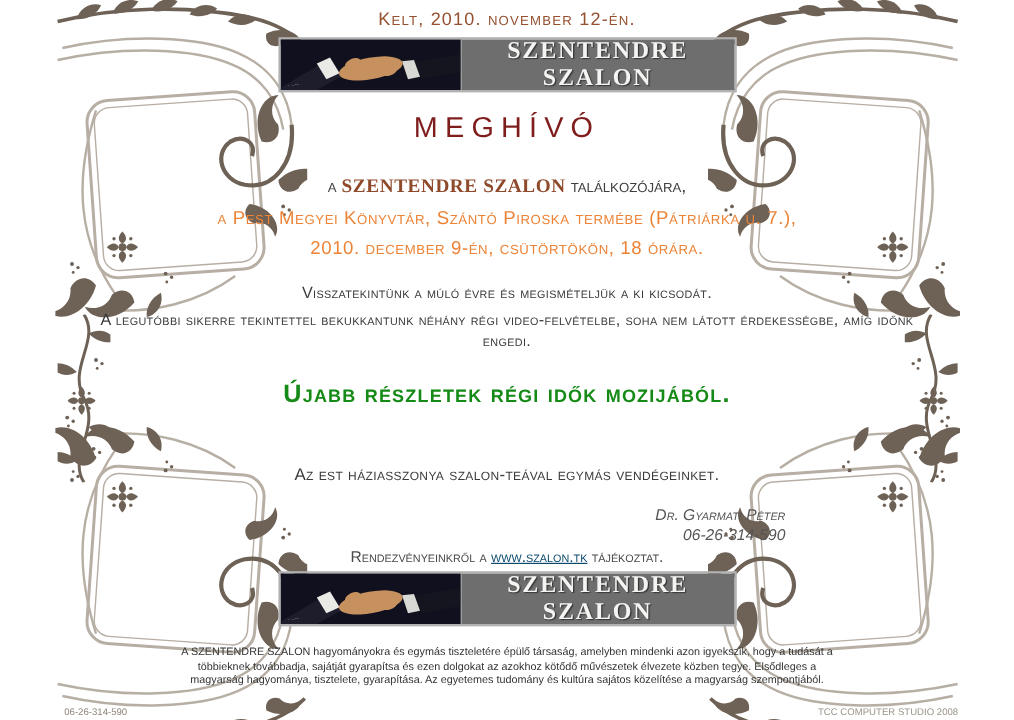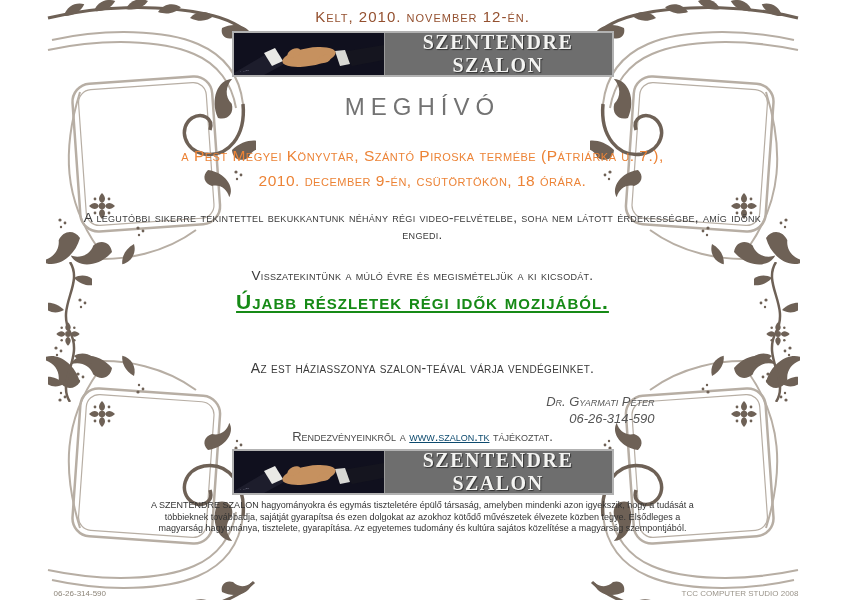--- a/index.html
+++ b/index.html
@@ -21,42 +21,42 @@
 
   .date-line{font-size:15px;color:#94502f;letter-spacing:1px;margin:0 0 6px 0;}
 
   .banner{width:378px;height:42px;margin:0 auto;display:flex;border:2px solid #b2b2b2;box-sizing:content-box;}
   .banner-photo{width:150px;height:42px;flex:0 0 auto;overflow:hidden;background:#10101e;}
   .banner-label{flex:1;background:#6e6e6e;display:flex;align-items:center;justify-content:center;border-left:1px solid #9a9a9a;}
   .banner-label span{font-family:"Liberation Serif",serif;font-weight:bold;font-size:20px;letter-spacing:1.5px;color:#f4f4f2;text-shadow:1px 1px 1px rgba(0,0,0,.55);}
   .banner.top{margin-bottom:16px;}
   .banner.bottom{margin-top:4px;}
 
-  .title{font-size:24px;color:#737373;letter-spacing:6px;margin:0 0 26px 0;font-weight:normal;}
+  .title{font-size:24px;color:#7f1d1d;letter-spacing:6px;margin:0 0 26px 0;font-weight:normal;}
 
   .line1{font-size:15px;color:#3f3f3f;margin:0 0 9px 0;}
   .line1 .brand{font-family:"Liberation Serif",serif;font-weight:bold;color:#8f4a2c;font-size:16px;font-variant:normal;letter-spacing:.5px;}
 
   .venue,.datetime{font-size:15.5px;color:#ec8336;letter-spacing:.5px;margin:0 0 7px 0;}
   .datetime{margin-bottom:19px;}
 
   .para{font-size:13.5px;color:#3a3a3a;letter-spacing:.3px;margin:0 0 7px 0;}
   .para.wide{max-width:700px;margin-left:auto;margin-right:auto;margin-bottom:25px;line-height:17px;}
 
   .green1{font-size:20px;font-weight:bold;color:#168a16;letter-spacing:1px;margin:0 0 13px 0;}
-  .green2{font-size:21px;font-weight:bold;color:#168a16;letter-spacing:1px;margin:0 0 46px 0;text-decoration:underline;}
+  .green2{font-size:21px;font-weight:bold;color:#168a16;letter-spacing:1px;margin:0 0 46px 0;}
 
   .hostess{font-size:14px;color:#3a3a3a;letter-spacing:.3px;margin:0 0 17px 0;}
 
   .signature{text-align:right;margin:0 145px 0 0;font-style:italic;font-size:13px;color:#555;line-height:17px;}
 
   .info-line{font-size:13px;color:#4a4a4a;margin:2px 0 5px 0;}
   .info-line a{color:#0c4a6e;text-decoration:underline;}
 
-  .about{max-width:555px;margin:5px auto 0 auto;font-size:9px;line-height:11.5px;color:#333;font-variant:normal;}
+  .about{max-width:555px;margin:16px auto 0 auto;font-size:9px;line-height:11.5px;color:#333;font-variant:normal;}
 
   .tiny{position:absolute;bottom:2px;font-size:8px;color:#9a948a;z-index:1;}
   .tiny.left{left:8px;color:#8d8579;}
   .tiny.right{right:1px;}
 </style>
 </head>
 <body>
 
 <div id="page">
 
@@ -166,30 +166,31 @@
             <use href="#handshake"></use>
           </svg>
       </div>
       <div class="banner-label">
         <span>SZENTENDRE SZALON</span>
       </div>
     </div>
 
     <h1 class="title">MEGHÍVÓ</h1>
 
+    <p class="line1 sc"><span>a </span><span class="brand">SZENTENDRE SZALON</span><span> találkozójára,</span></p>
 
     <p class="venue sc">a Pest Megyei Könyvtár, Szántó Piroska termébe (Pátriárka u. 7.),</p>
     <p class="datetime sc">2010. december 9-én, csütörtökön, 18 órára.</p>
 
+    <p class="para sc">Visszatekintünk a múló évre és megismételjük a ki kicsodát.</p>
     <p class="para wide sc">A legutóbbi sikerre tekintettel bekukkantunk néhány régi video-felvételbe, soha nem látott érdekességbe, amíg időnk engedi.</p>
-    <p class="para sc">Visszatekintünk a múló évre és megismételjük a ki kicsodát.</p>
 
     <p class="green2 sc">Újabb részletek régi idők mozijából.</p>
 
-    <p class="hostess sc">Az est háziasszonya szalon-teával várja vendégeinket.</p>
+    <p class="hostess sc">Az est háziasszonya szalon-teával egymás vendégeinket.</p>
 
     <div class="signature sc">
       <div>Dr. Gyarmati Péter</div>
       <div>06-26-314-590</div>
     </div>
 
     <p class="info-line sc"><span>Rendezvényeinkről a </span><a href="#">www.szalon.tk</a><span> tájékoztat.</span></p>
 
     <div class="banner bottom">
       <div class="banner-photo">

